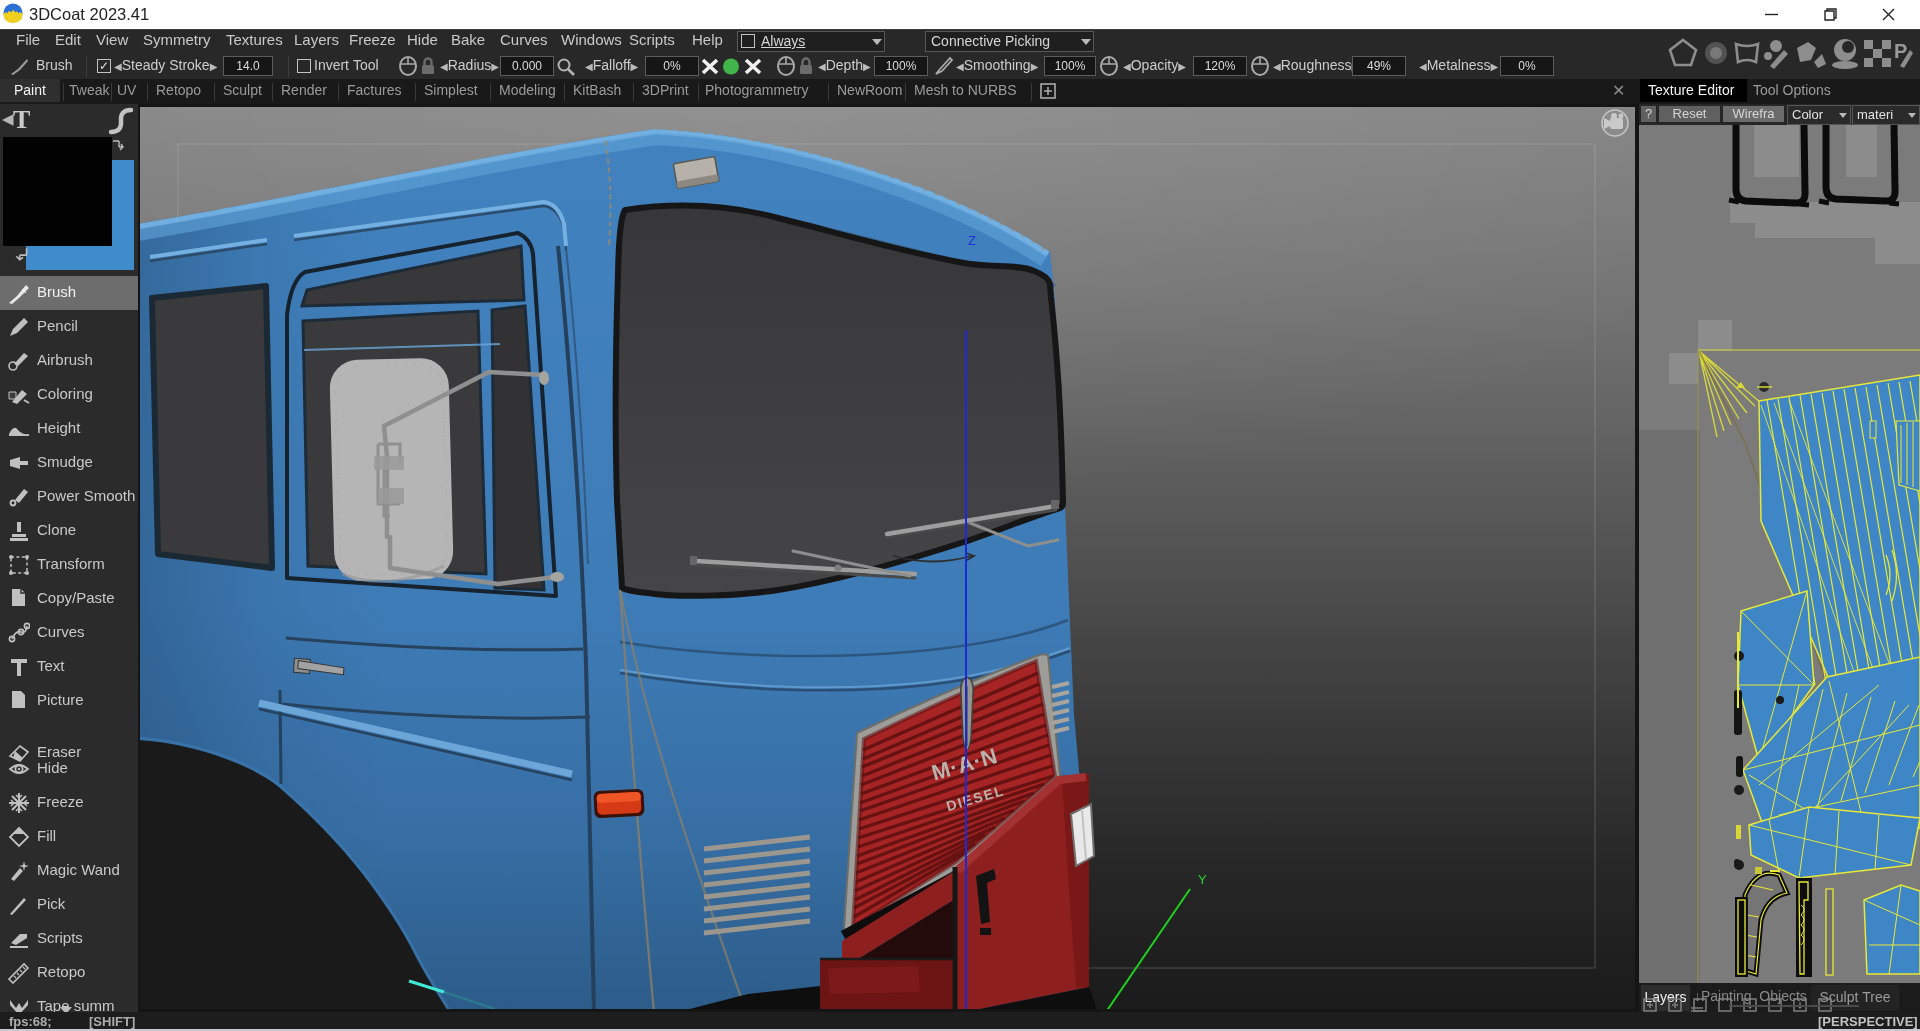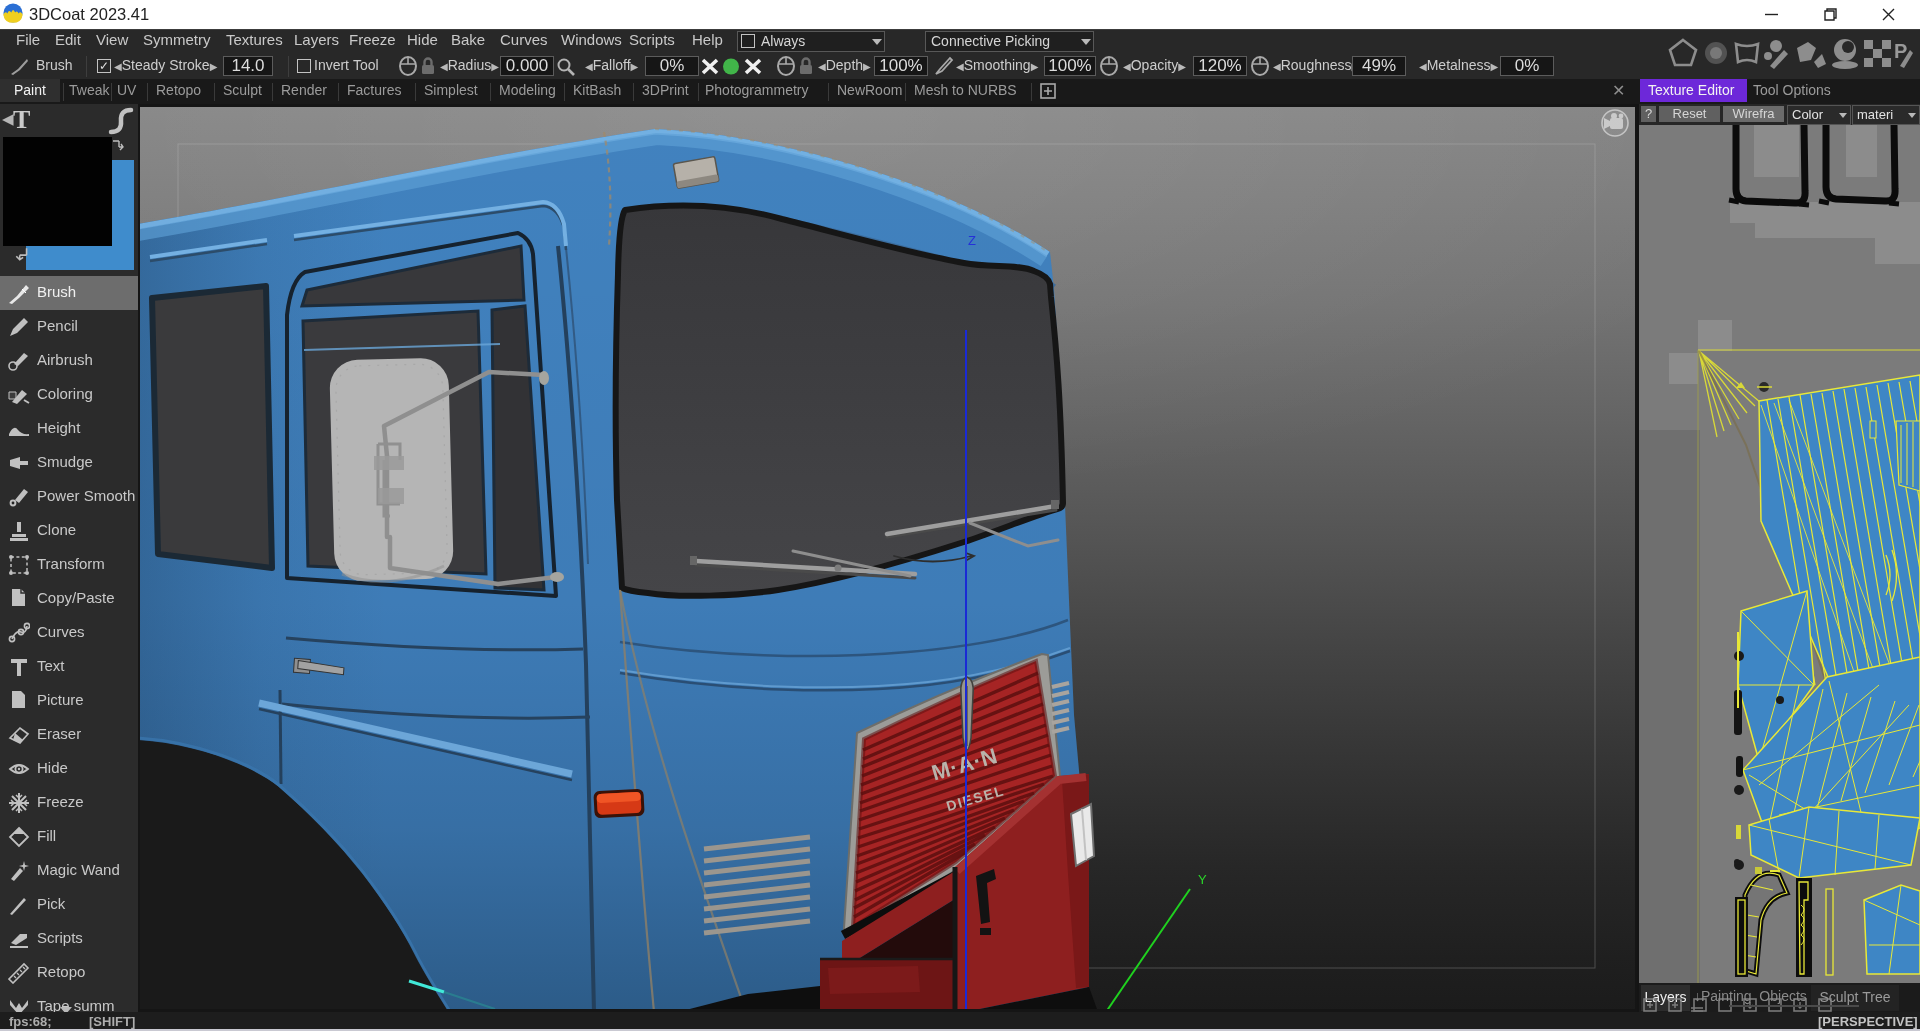--- a/index.html
+++ b/index.html
@@ -12,21 +12,21 @@
   .winbtn{top:6px;width:17px;height:17px;}
   
   #menubar{left:0;top:29px;width:1920px;height:24px;background:#282828;border-top:1px solid #3c3c3c;}
   .mitem{position:absolute;top:31px;font-size:15px;color:#c9c9c9;}
   .combo{position:absolute;background:#1f1f1f;border:1px solid #585858;color:#d6d6d6;font-size:14px;}
   .cArr{position:absolute;right:2px;top:3px;width:0;height:0;border-left:5px solid transparent;border-right:5px solid transparent;border-top:6px solid #b9b9b9;}
   
   #toolrow{left:0;top:53px;width:1920px;height:26px;background:#282828;}
   .titem{position:absolute;top:57px;font-size:14px;color:#cdcdcd;white-space:nowrap;}
   .tarrl{color:#b9b9b9;font-size:10px;}
-  .vbox{position:absolute;top:2px;height:18px;background:#161616;border:1px solid #5c5c5c;color:#dcdcdc;font-size:17px;text-align:center;line-height:18px;}
+  .vbox{position:absolute;top:2px;height:18px;background:#161616;border:1px solid #5c5c5c;color:#dcdcdc;font-size:12px;text-align:center;line-height:18px;}
   .chk{position:absolute;top:6px;width:12px;height:12px;border:1px solid #c3c3c3;background:#282828;color:#dedede;font-size:12px;line-height:12px;text-align:center;}
   .vsep{position:absolute;top:2px;width:1px;height:21px;background:#3e3e3e;}
   
   #tabrow{left:0;top:79px;width:1920px;height:25px;background:#191919;}
   .tab{position:absolute;top:82px;font-size:14px;color:#9b9b9b;}
   .tabsel{background:#2f2f2f;color:#f2f2f2;}
   
   #leftpanel{left:0;top:104px;width:138px;height:908px;background:#2b2b2b;overflow:hidden;}
   #viewport{left:138px;top:104px;width:1499px;height:908px;background:
      radial-gradient(130% 80% at 42% 0%, rgba(255,255,255,0.10), rgba(255,255,255,0) 55%),
@@ -70,21 +70,21 @@
 <div class="mitem" style="left:294px">Layers</div>
 <div class="mitem" style="left:349px">Freeze</div>
 <div class="mitem" style="left:407px">Hide</div>
 <div class="mitem" style="left:451px">Bake</div>
 <div class="mitem" style="left:500px">Curves</div>
 <div class="mitem" style="left:561px">Windows</div>
 <div class="mitem" style="left:629px">Scripts</div>
 <div class="mitem" style="left:692px">Help</div>
 <div class="combo" style="left:737px;top:31px;width:146px;height:19px;">
   <div class="chk" style="left:3px;top:2px;background:#1f1f1f;"></div>
-  <span style="position:absolute;left:23px;top:1px;">Always</span>
+  <span style="position:absolute;left:23px;top:1px;text-decoration:underline;">Always</span>
   <span class="cArr" style="top:7px;"></span>
 </div>
 <div class="combo" style="left:925px;top:31px;width:151px;height:19px;padding-left:16px;">
   <span style="position:absolute;left:5px;top:1px;">Connective Picking</span>
   <span class="cArr" style="top:7px;"></span>
 </div>
 
 <div id="toolrow" class="abs"></div>
 <svg class="abs" style="left:10px;top:57px" width="20" height="18" viewBox="0 0 20 18">
       <path d="M1,17 L8,12 L17,2 L18,4 L10,13 L3,18 Z" fill="#9d9d9d"></path>
@@ -197,21 +197,21 @@
 <div class="tab" style="left:573px">KitBash</div>
 <div class="tab" style="left:642px">3DPrint</div>
 <div class="tab" style="left:705px">Photogrammetry</div>
 <div class="tab" style="left:837px">NewRoom</div>
 <div class="tab" style="left:914px">Mesh&nbsp;to&nbsp;NURBS</div>
 <svg class="abs" style="left:1040px;top:83px" width="16" height="16" viewBox="0 0 16 16">
       <rect x="1" y="1" width="14" height="14" fill="none" stroke="#a9a9a9" stroke-width="1.6"></rect>
       <path d="M8,4 L8,12 M4,8 L12,8" stroke="#a9a9a9" stroke-width="1.6"></path>
     </svg>
 <div class="tab" style="left:1612px;color:#8e8e8e;font-size:16px;top:81px;">✕</div>
-<div class="tab tabsel" style="left:1640px;top:79px;padding:3px 8px 4px;width:91px;background:#6d28d9;">Texture&nbsp;Editor</div>
+<div class="tab tabsel" style="left:1640px;top:79px;padding:3px 8px 4px;width:91px;background:#000000;">Texture&nbsp;Editor</div>
 <div class="tab" style="left:1753px">Tool&nbsp;Options</div>
 
 <div id="leftpanel" class="abs">
 
   <div style="position:absolute;left:2px;top:6px;color:#b5b5b5;font-size:15px;">◀</div>
   <div style="position:absolute;left:13px;top:1px;color:#c9c9c9;font-size:26px;font-family:'Liberation Serif',serif;font-weight:bold;">T</div>
   <svg style="position:absolute;left:108px;top:3px" width="26" height="28" viewBox="0 0 26 28">
         <path d="M3,25 Q14,25 13,14 Q12,3 23,3" fill="none" stroke="#c2c2c2" stroke-width="4.5" stroke-linecap="round"></path>
       </svg>
 
@@ -311,21 +311,21 @@
           <path d="M3,3 L19,3 L19,7 L13,7 L13,20 L9,20 L9,7 L3,7 Z" fill="#c0c0c0"></path>
         </svg>
         <span class="lbl">Text</span>
       </div>
   <div class="toolrowL" style="top:580px;text-align:center;">
         <svg width="22" height="22" viewBox="0 0 22 22">
           <path d="M4,1 L13,1 L17,5 L17,18 L4,18 Z" fill="#c0c0c0"></path>
         </svg>
         <span class="lbl">Picture</span>
       </div>
-  <div class="toolrowL" style="top:614px;padding-left:47px;">
+  <div class="toolrowL" style="top:632px;padding-left:47px;">
         <svg width="22" height="22" viewBox="0 0 22 22">
           <path d="M2,14 L12,4 L20,10 L12,19 Z" fill="none" stroke="#c0c0c0" stroke-width="1.7"></path>
           <path d="M7,9 L15,16 L12,19 L5,16 Z" fill="#c0c0c0"></path>
         </svg>
         <span class="lbl">Eraser</span>
       </div>
   <div class="toolrowL" style="top:648px;">
         <svg width="22" height="22" viewBox="0 0 22 22">
           <path d="M2,11 Q11,3 20,11 Q11,19 2,11 Z" fill="none" stroke="#c0c0c0" stroke-width="1.8"></path>
           <circle cx="11" cy="11" r="3.6" fill="none" stroke="#c0c0c0" stroke-width="1.8"></circle>

